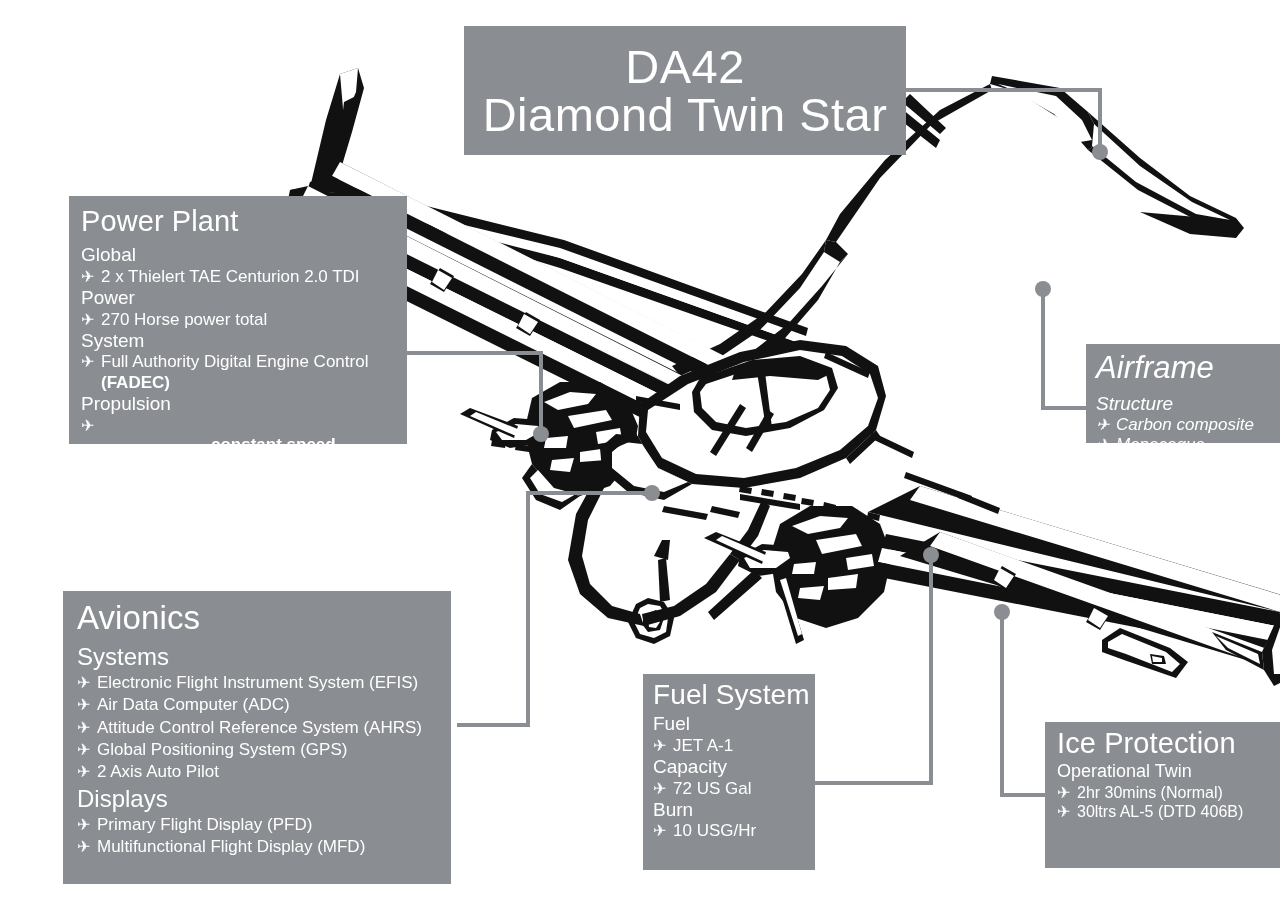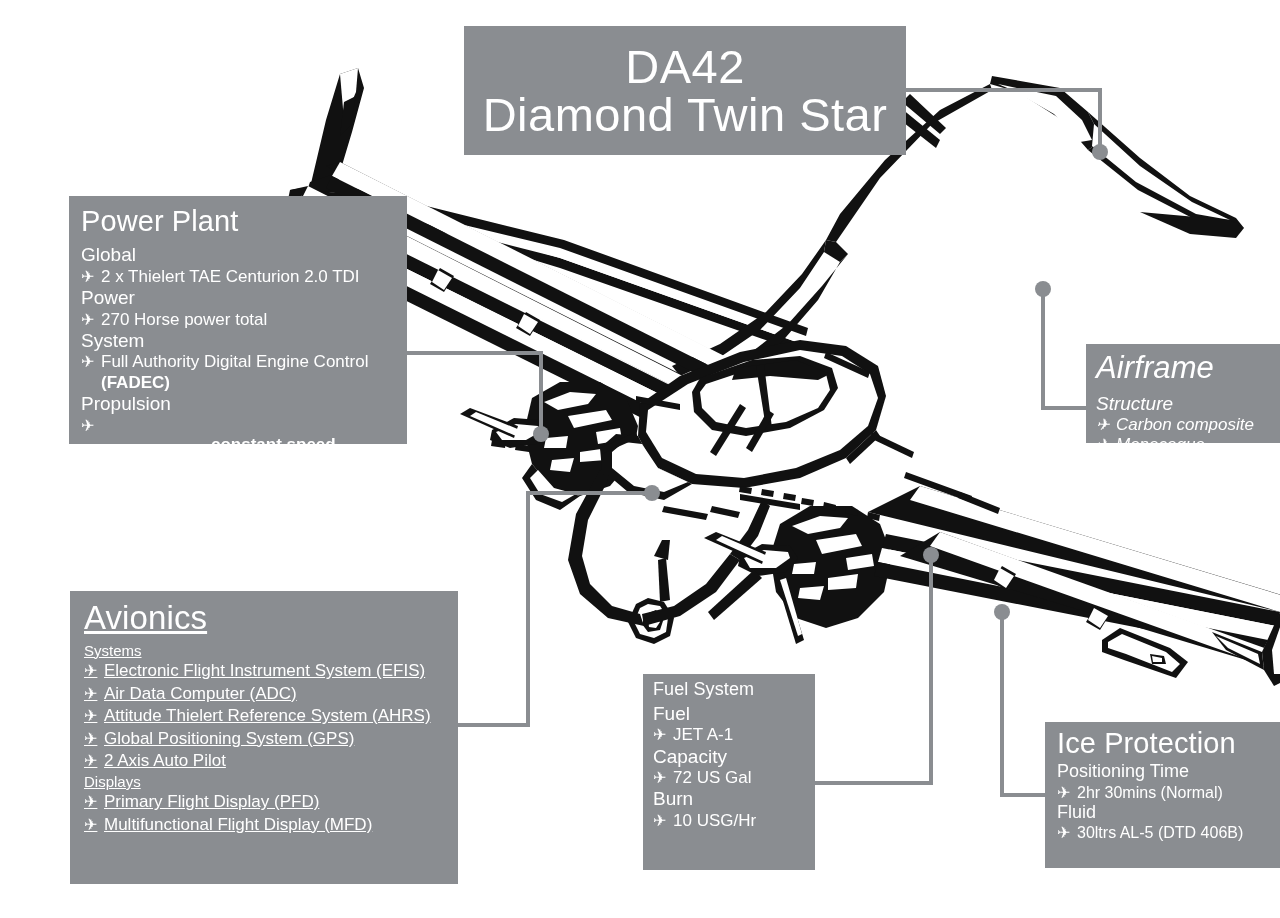--- a/index.html
+++ b/index.html
@@ -86,45 +86,44 @@
   
   #callout-powerplant {
     left: 29px; top: 196px;
     width: 338px; height: 248px;
     padding: 10px 0 0 12px;
   }
   #callout-powerplant .c-title { font-size: 29px; margin-bottom: 8px; }
 
   
   #callout-avionics {
-    left: 30px; top: 591px;
+    left: 23px; top: 591px;
     width: 388px; height: 293px;
     padding: 10px 0 0 14px;
-    text-decoration: underline;
   }
   #callout-avionics .c-title { font-size: 33px; margin-bottom: 6px; }
   #callout-avionics .c-bullet { font-size: 17px; line-height: 1.32; }
-  #callout-avionics .c-sub { font-size: 15px; line-height: 1.25; }
+  #callout-avionics .c-sub { font-size: 24px; line-height: 1.25; }
 
   
   #callout-airframe {
     left: 1046px; top: 344px;
     width: 200px; height: 99px;
     padding: 8px 0 0 10px;
     font-style: italic;
   }
   #callout-airframe .c-title { font-size: 31px; margin-bottom: 8px; }
 
   
   #callout-fuel {
     left: 603px; top: 674px;
     width: 172px; height: 196px;
     padding: 6px 0 0 10px;
   }
-  #callout-fuel .c-title { font-size: 18px; margin-bottom: 4px; }
+  #callout-fuel .c-title { font-size: 28px; margin-bottom: 4px; }
 
   
   #callout-ice {
     left: 1005px; top: 722px;
     width: 235px; height: 146px;
     padding: 6px 16px 0 12px;
   }
   #callout-ice .c-title { font-size: 29px; margin-bottom: 3px; }
   #callout-ice .c-bullet { font-size: 16px; }
   #callout-ice .c-sub { font-size: 18px; }
@@ -348,21 +347,21 @@
     <div class="c-bullet">
       <span class="bglyph">✈</span>
       <span>Electronic Flight Instrument System (EFIS)</span>
     </div>
     <div class="c-bullet">
       <span class="bglyph">✈</span>
       <span>Air Data Computer (ADC)</span>
     </div>
     <div class="c-bullet">
       <span class="bglyph">✈</span>
-      <span>Attitude Thielert Reference System (AHRS)</span>
+      <span>Attitude Control Reference System (AHRS)</span>
     </div>
     <div class="c-bullet">
       <span class="bglyph">✈</span>
       <span>Global Positioning System (GPS)</span>
     </div>
     <div class="c-bullet">
       <span class="bglyph">✈</span>
       <span>2 Axis Auto Pilot</span>
     </div>
 
@@ -408,26 +407,25 @@
     <div class="c-sub">Burn</div>
     <div class="c-bullet">
       <span class="bglyph">✈</span>
       <span>10 USG/Hr</span>
     </div>
   </div>
 
   <div class="callout" id="callout-ice">
     <div class="c-title">Ice Protection</div>
 
-    <div class="c-sub">Positioning Time</div>
+    <div class="c-sub">Operational Twin</div>
     <div class="c-bullet">
       <span class="bglyph">✈</span>
       <span>2hr 30mins (Normal)</span>
     </div>
 
-    <div class="c-sub">Fluid</div>
     <div class="c-bullet">
       <span class="bglyph">✈</span>
       <span>30ltrs AL-5 (DTD 406B)</span>
     </div>
   </div>
 
 </div>
 
 </body></html>

